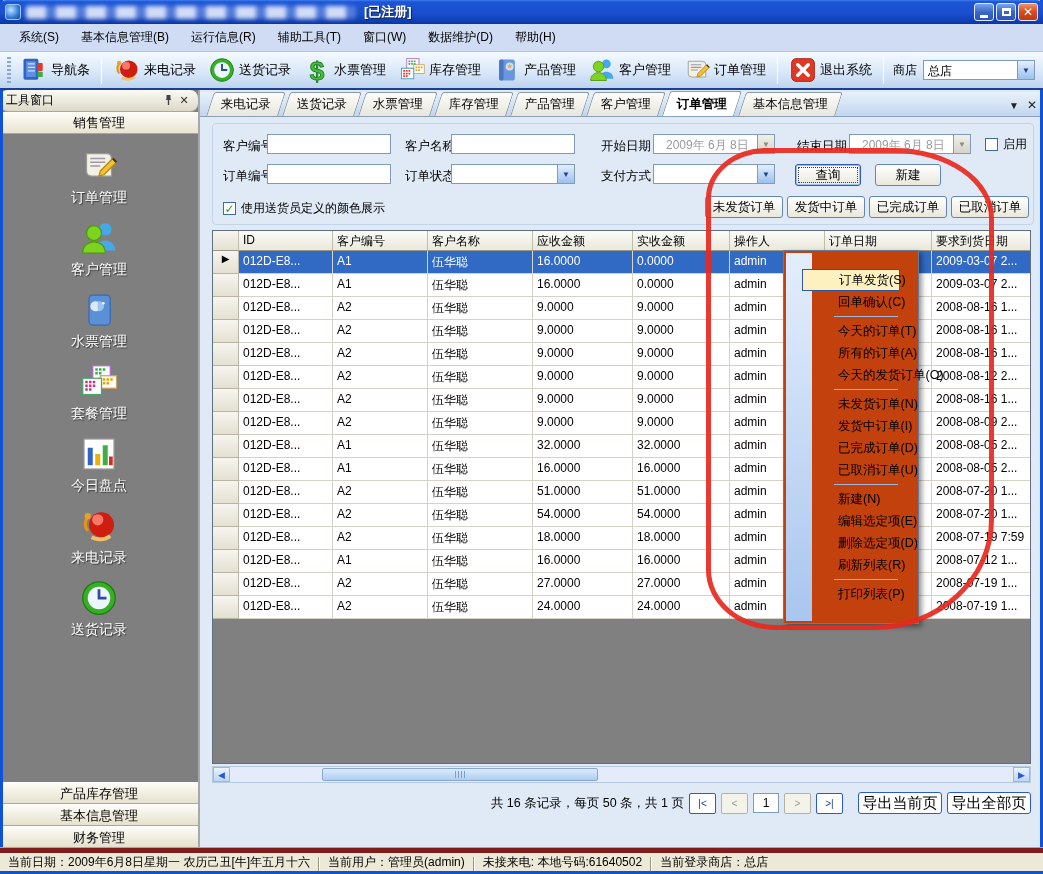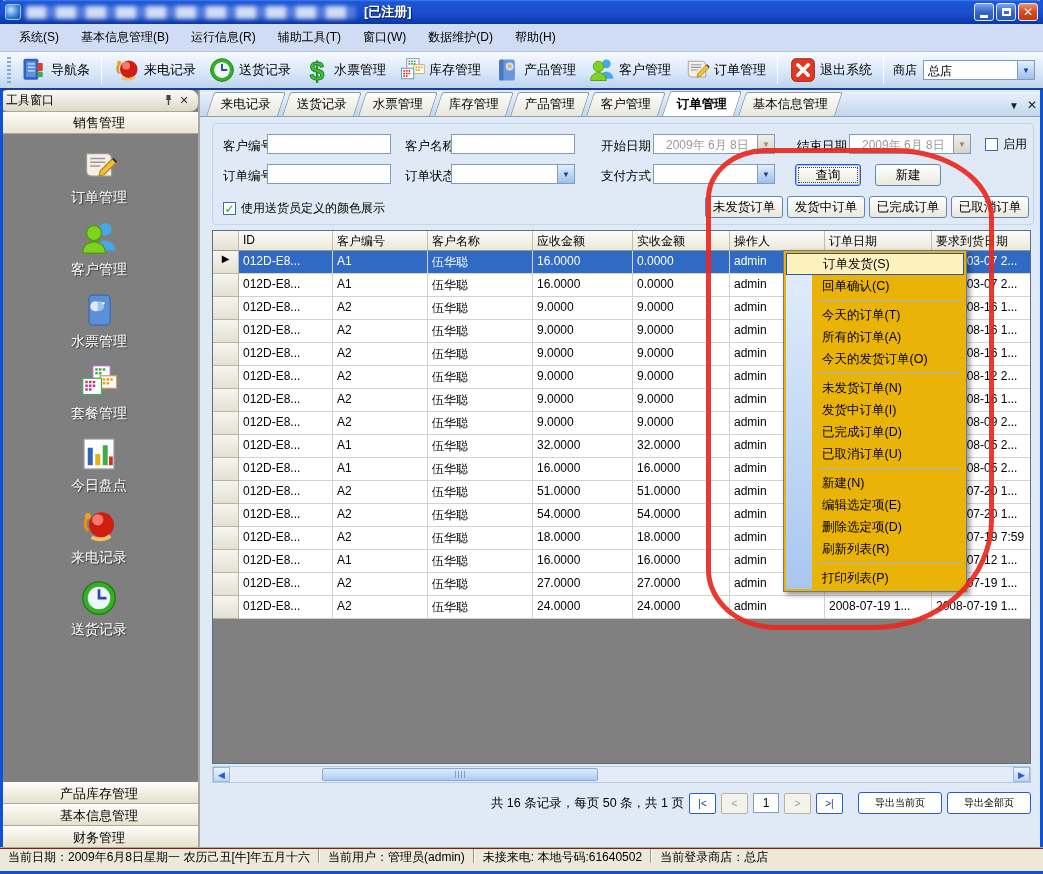--- a/index.html
+++ b/index.html
@@ -124,40 +124,40 @@
 
   
   .pager { position:absolute; left:12px; top:700px; width:819px; height:26px; display:flex;
     align-items:center; justify-content:flex-end; gap:5px; font-size:12.5px; }
   .pg-sum { }
   .pg-btn { width:27px; height:21px; border:1px solid #2a5ad0; border-radius:2px; background:#fff;
     color:#1a3c8c; font-size:10px; display:flex; align-items:center; justify-content:center; }
   .pg-btn.dis { border-color:#b4b2a2; color:#999; background:#f4f3ea; }
   .pg-page { width:26px; height:20px; border:1px solid #7f9db9; text-align:center; font-size:12px; }
   .pg-exp { width:84px; height:22px; border:1px solid #2a5ad0; border-radius:3px; background:#fff;
-    display:flex; align-items:center; justify-content:center; font-size:10px; }
-
-  
-  .ctx-menu { position:absolute; left:583px; top:160px; width:184px; background:#eab308;
-    border:1px solid #6a7a92; box-shadow:3px 3px 5px rgba(0,0,0,.4); padding:2px; z-index:700; }
+    display:flex; align-items:center; justify-content:center; font-size:15px; }
+
+  
+  .ctx-menu { position:absolute; left:583px; top:160px; width:136px; background:#c2410c;
+    border:1px solid #6a7a92; box-shadow:3px 3px 5px rgba(0,0,0,.4); padding:18px; z-index:700; }
   .cm-strip { position:absolute; left:2px; top:2px; bottom:2px; width:26px;
     background:linear-gradient(180deg,#e3eefc,#a9c6ef); }
   .cm-item { position:relative; height:22px; line-height:22px; padding-left:36px; font-size:12.5px;
     white-space:nowrap; cursor:default; }
   .cm-item.hl { background:#fdf1c0; border:1px solid #31589e; line-height:20px; }
   .cm-sep { height:1px; background:#9fb7da; margin:3px 2px 3px 32px; }
 
   
   .annotation { position:absolute; left:506px; top:58px; width:288px; height:482px;
     border:5px solid #e8281e; border-radius:60px 100px 120px 70px / 50px 70px 110px 60px;
     opacity:.92; pointer-events:none; z-index:800; }
 
   
   .statusbar { position:absolute; left:0; bottom:3px; width:100%; height:23px; background:#ece9d8;
-    border-top:1px solid #7f1d1d; box-shadow:0 -1px 0 #aca899; display:flex; align-items:flex-start;
+    border-top:5px solid #7f1d1d; box-shadow:0 -1px 0 #aca899; display:flex; align-items:flex-end;
     padding:0 8px; font-size:12px; z-index:905; white-space:nowrap; overflow:hidden; }
   .st-sep { width:2px; height:14px; border-left:1px solid #9a9782; border-right:1px solid #fff; margin:0 8px; }
 </style>
 </head>
 <body>
 
 <div id="window">
 
   <div class="titlebar">
     <div class="app-icon"></div>

